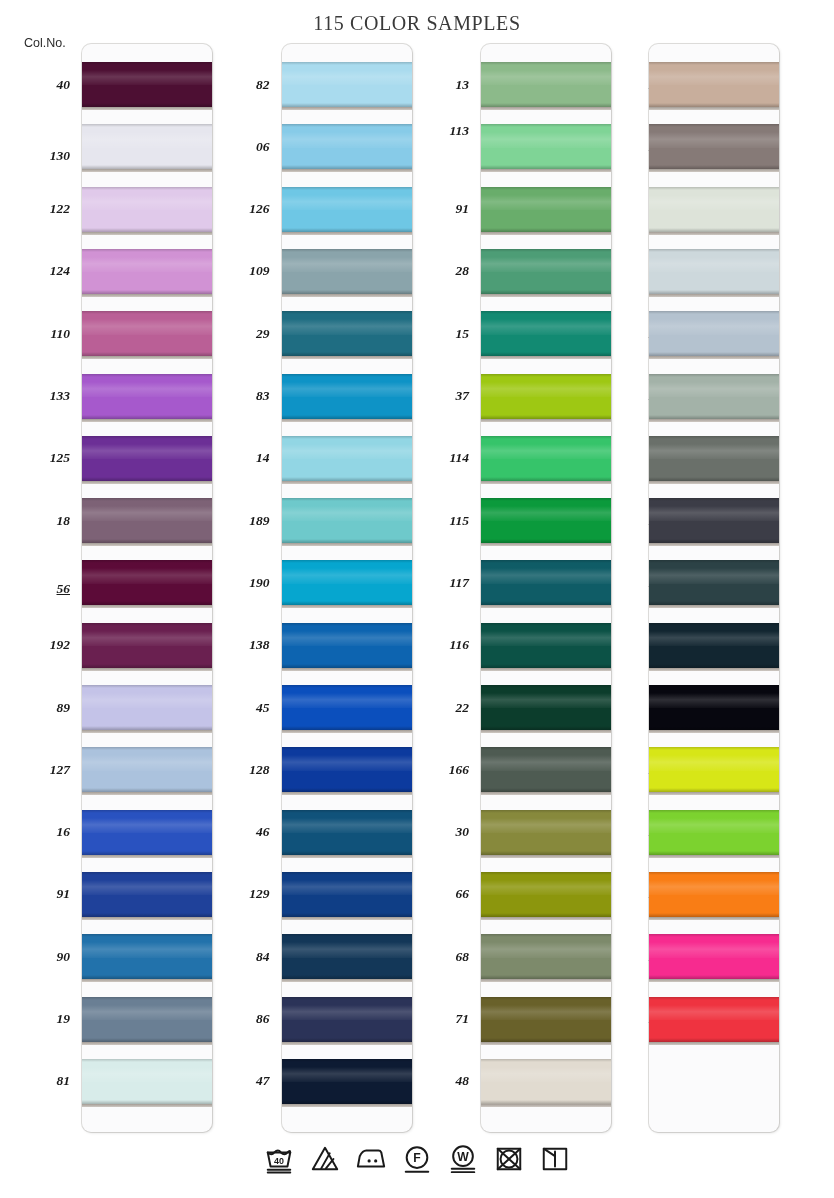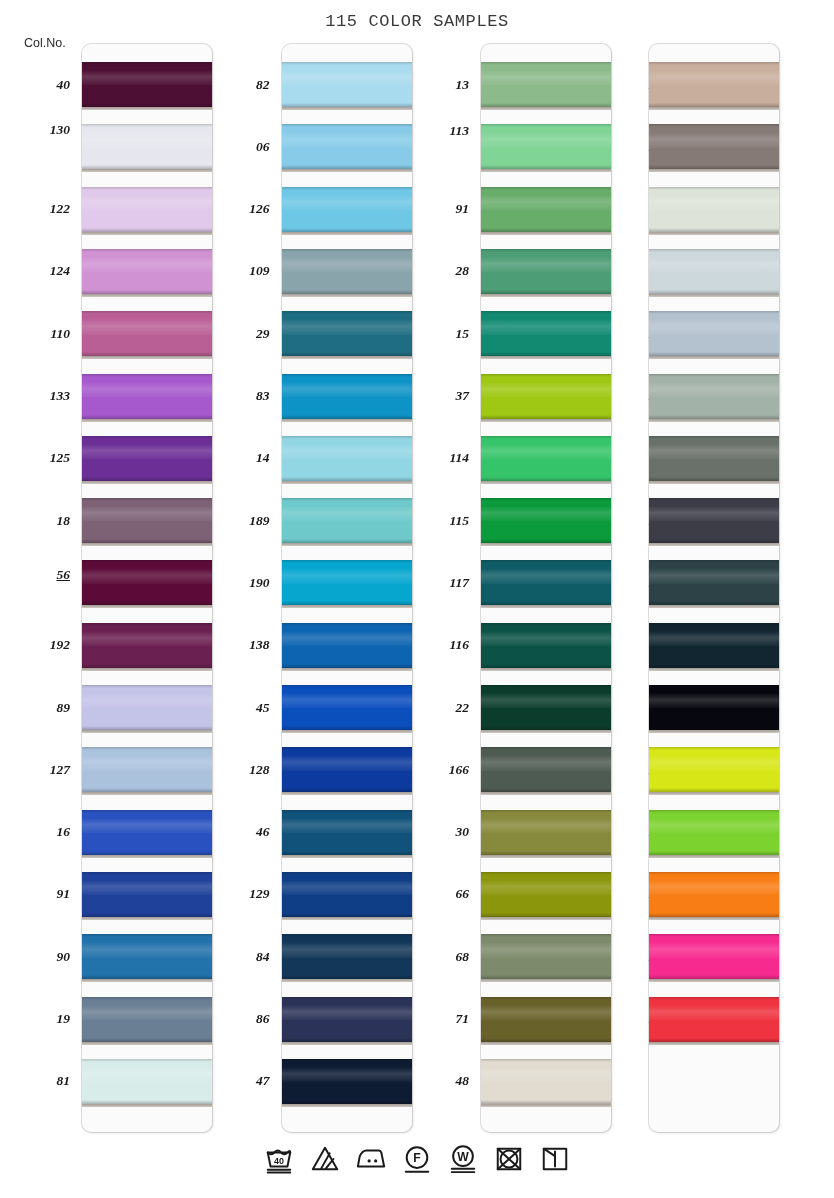--- a/index.html
+++ b/index.html
@@ -19,24 +19,24 @@
     background: #ffffff;
   }
 
   
   .title {
     position: absolute;
     top: 12px;
     left: 0;
     width: 834px;
     text-align: center;
-    font-size: 17px;
+    font-size: 20px;
     letter-spacing: 0.6px;
     color: #3a3a3a;
-    font-family: Liberation Mono, monospace;
+    font-family: Liberation Serif, serif;
     font-weight: 400;
   }
 
   
   .colno-header {
     position: absolute;
     top: 36px;
     left: 24px;
     font-size: 12.5px;
     color: #2b2b2b;
@@ -167,28 +167,28 @@
 <div id="page">
 
   <div class="title">115 COLOR SAMPLES</div>
 
   <div class="colno-header">Col.No.</div>
 
   <div class="columns" id="columns">
       <div class="column">
         <div class="numbers">
           <div class="num" style="top: 33.5px;">40</div>
-          <div class="num" style="top: 79px;">130</div>
+          <div class="num" style="top: 105px;">130</div>
           <div class="num" style="top: 158.1px;">122</div>
           <div class="num" style="top: 220.4px;">124</div>
           <div class="num" style="top: 282.7px;">110</div>
           <div class="num" style="top: 345px;">133</div>
           <div class="num" style="top: 407.3px;">125</div>
           <div class="num" style="top: 469.6px;">18</div>
-          <div class="num" style="top: 524px; text-decoration: underline;">56</div>
+          <div class="num" style="top: 538px; text-decoration: underline;">56</div>
           <div class="num" style="top: 594.2px;">192</div>
           <div class="num" style="top: 656.5px;">89</div>
           <div class="num" style="top: 718.8px;">127</div>
           <div class="num" style="top: 781.1px;">16</div>
           <div class="num" style="top: 843.4px;">91</div>
           <div class="num" style="top: 905.7px;">90</div>
           <div class="num" style="top: 968px;">19</div>
           <div class="num" style="top: 1030.3px;">81</div>
         </div>
         <div class="card">

